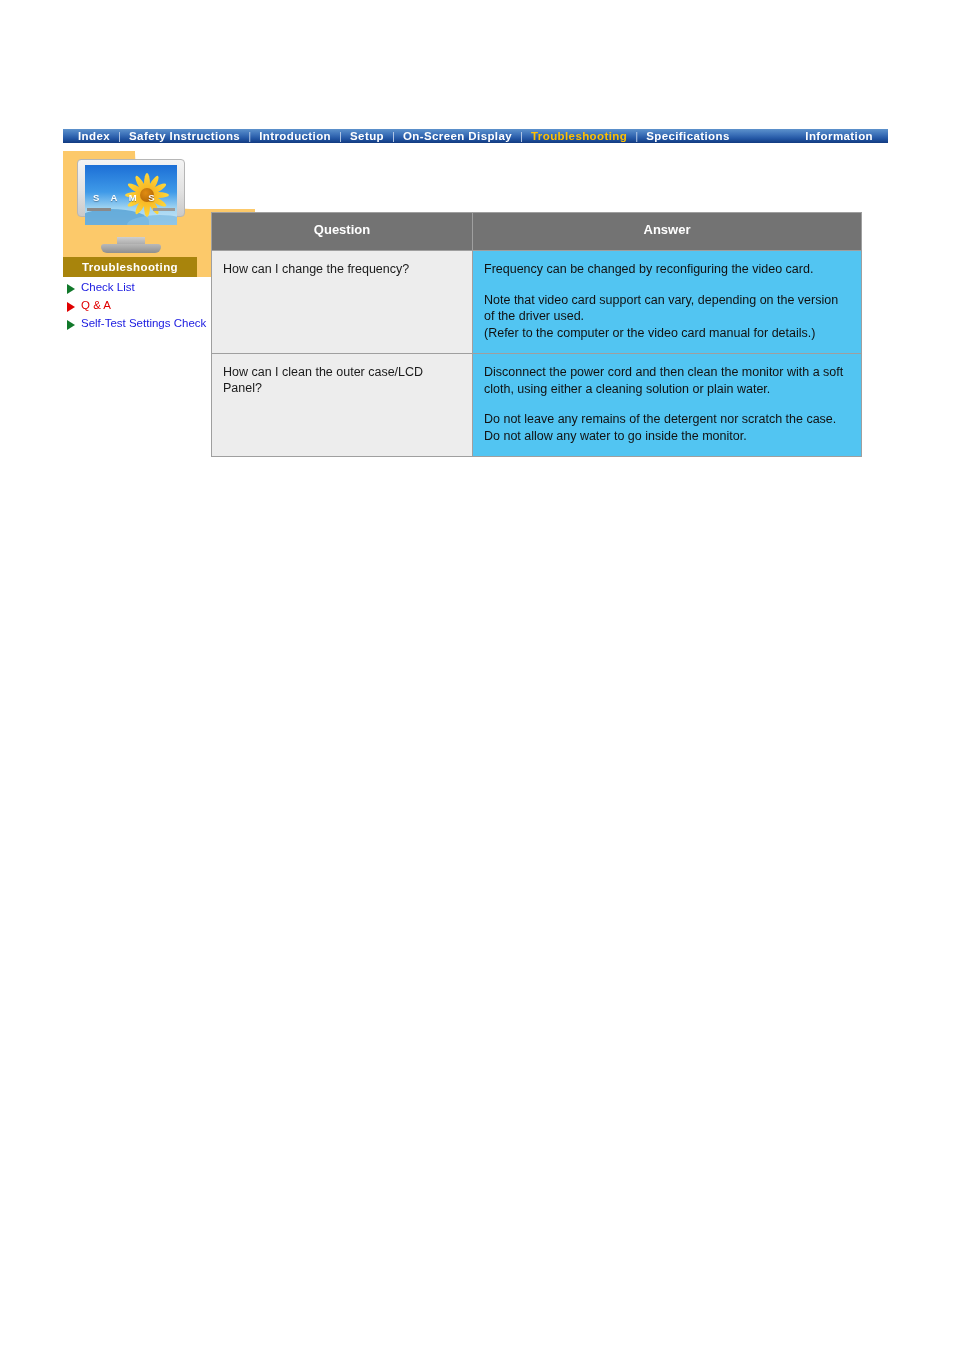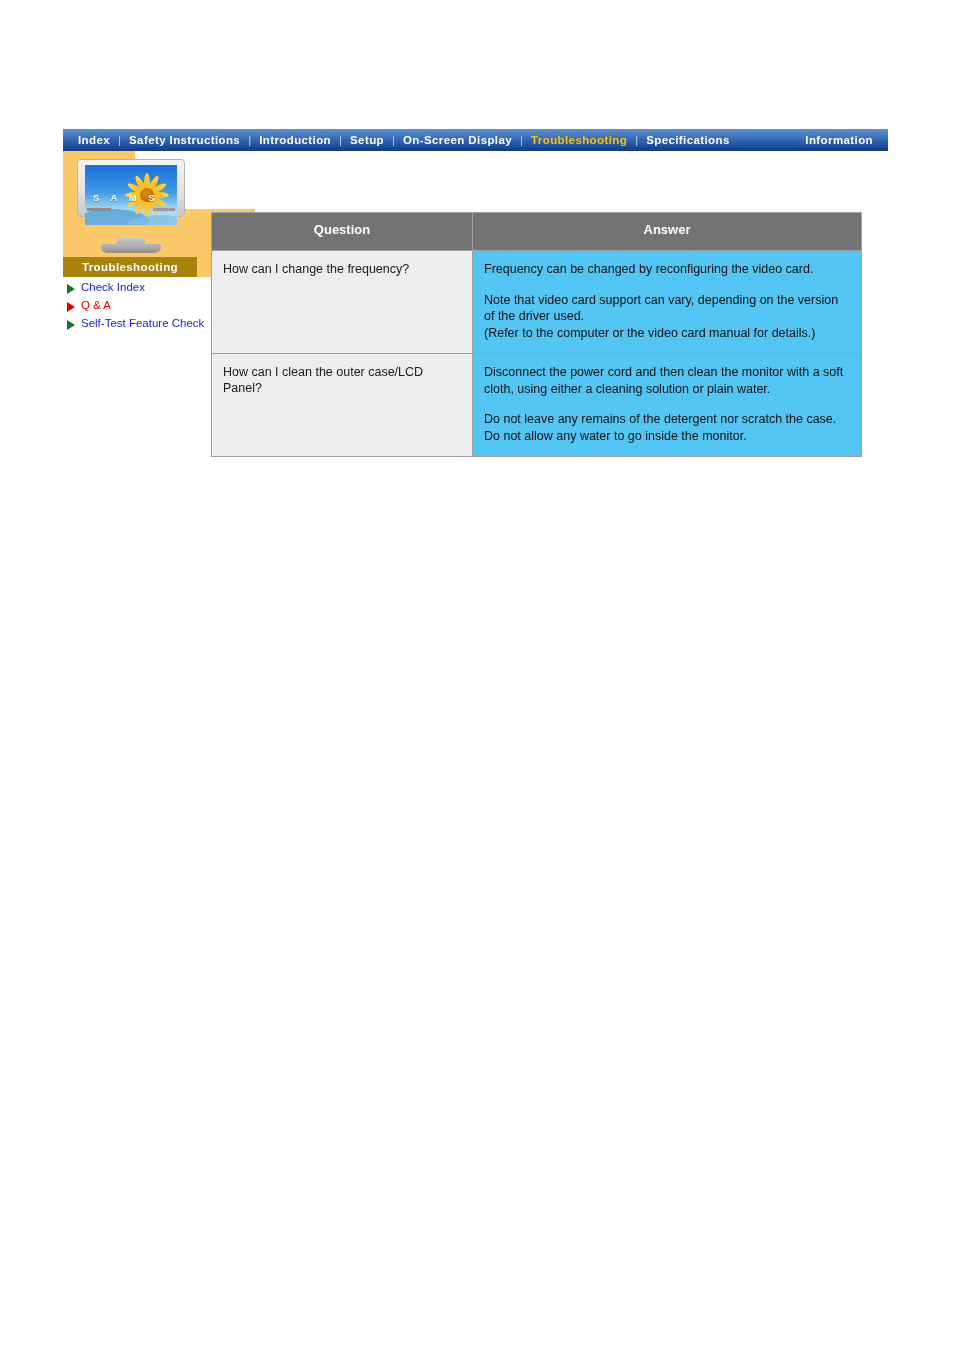--- a/index.html
+++ b/index.html
@@ -14,21 +14,21 @@
     font-family: "Liberation Sans", sans-serif;
     overflow: hidden;
   }
 
   
   .navbar {
     position: absolute;
     left: 63px;
     top: 129px;
     width: 825px;
-    height: 22px;
+    height: 14px;
     background: linear-gradient(to bottom, #5d92cc 0%, #3f74bb 35%, #2255a3 70%, #123a80 100%);
     display: flex;
     align-items: center;
     box-sizing: border-box;
     padding: 0 8px;
   }
   .nav-item {
     color: #ffffff;
     font-size: 11.5px;
     font-weight: bold;
@@ -318,29 +318,29 @@
   <div class="mon-base"></div>
 </div>
 
 <div class="section-banner">
   <span>Troubleshooting</span>
 </div>
 
 <div class="side-links">
     <a class="side-link">
       <span class="tri"></span>
-      <span class="side-link-label">Check Index</span>
+      <span class="side-link-label">Check List</span>
     </a>
     <a class="side-link current">
       <span class="tri red"></span>
       <span class="side-link-label">Q &amp; A</span>
     </a>
     <a class="side-link">
       <span class="tri"></span>
-      <span class="side-link-label">Self-Test Feature Check</span>
+      <span class="side-link-label">Self-Test Settings Check</span>
     </a>
   </div>
 
 <table class="faq-table">
   <colgroup>
     <col class="col-q">
     <col class="col-a">
   </colgroup>
   <thead>
     <tr>

